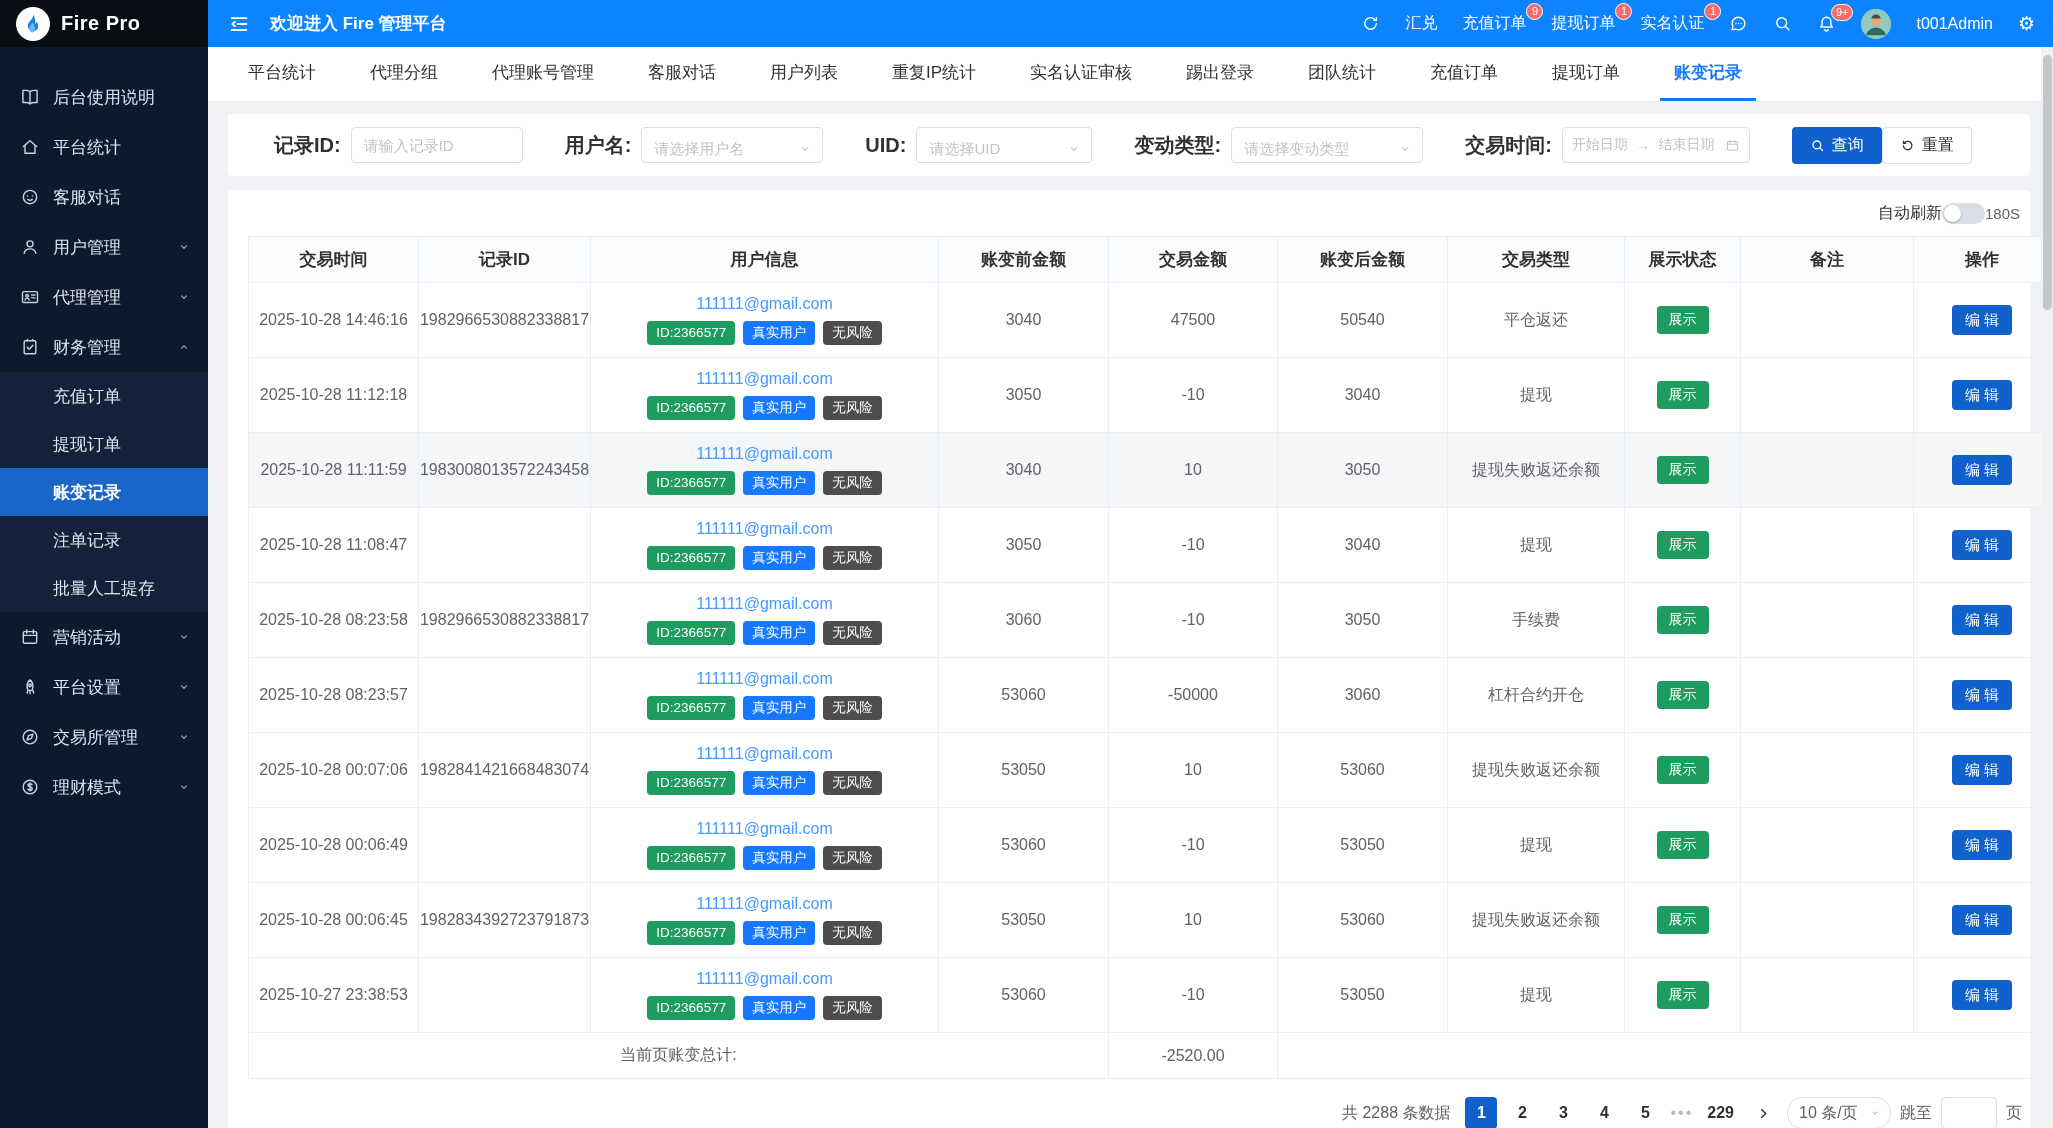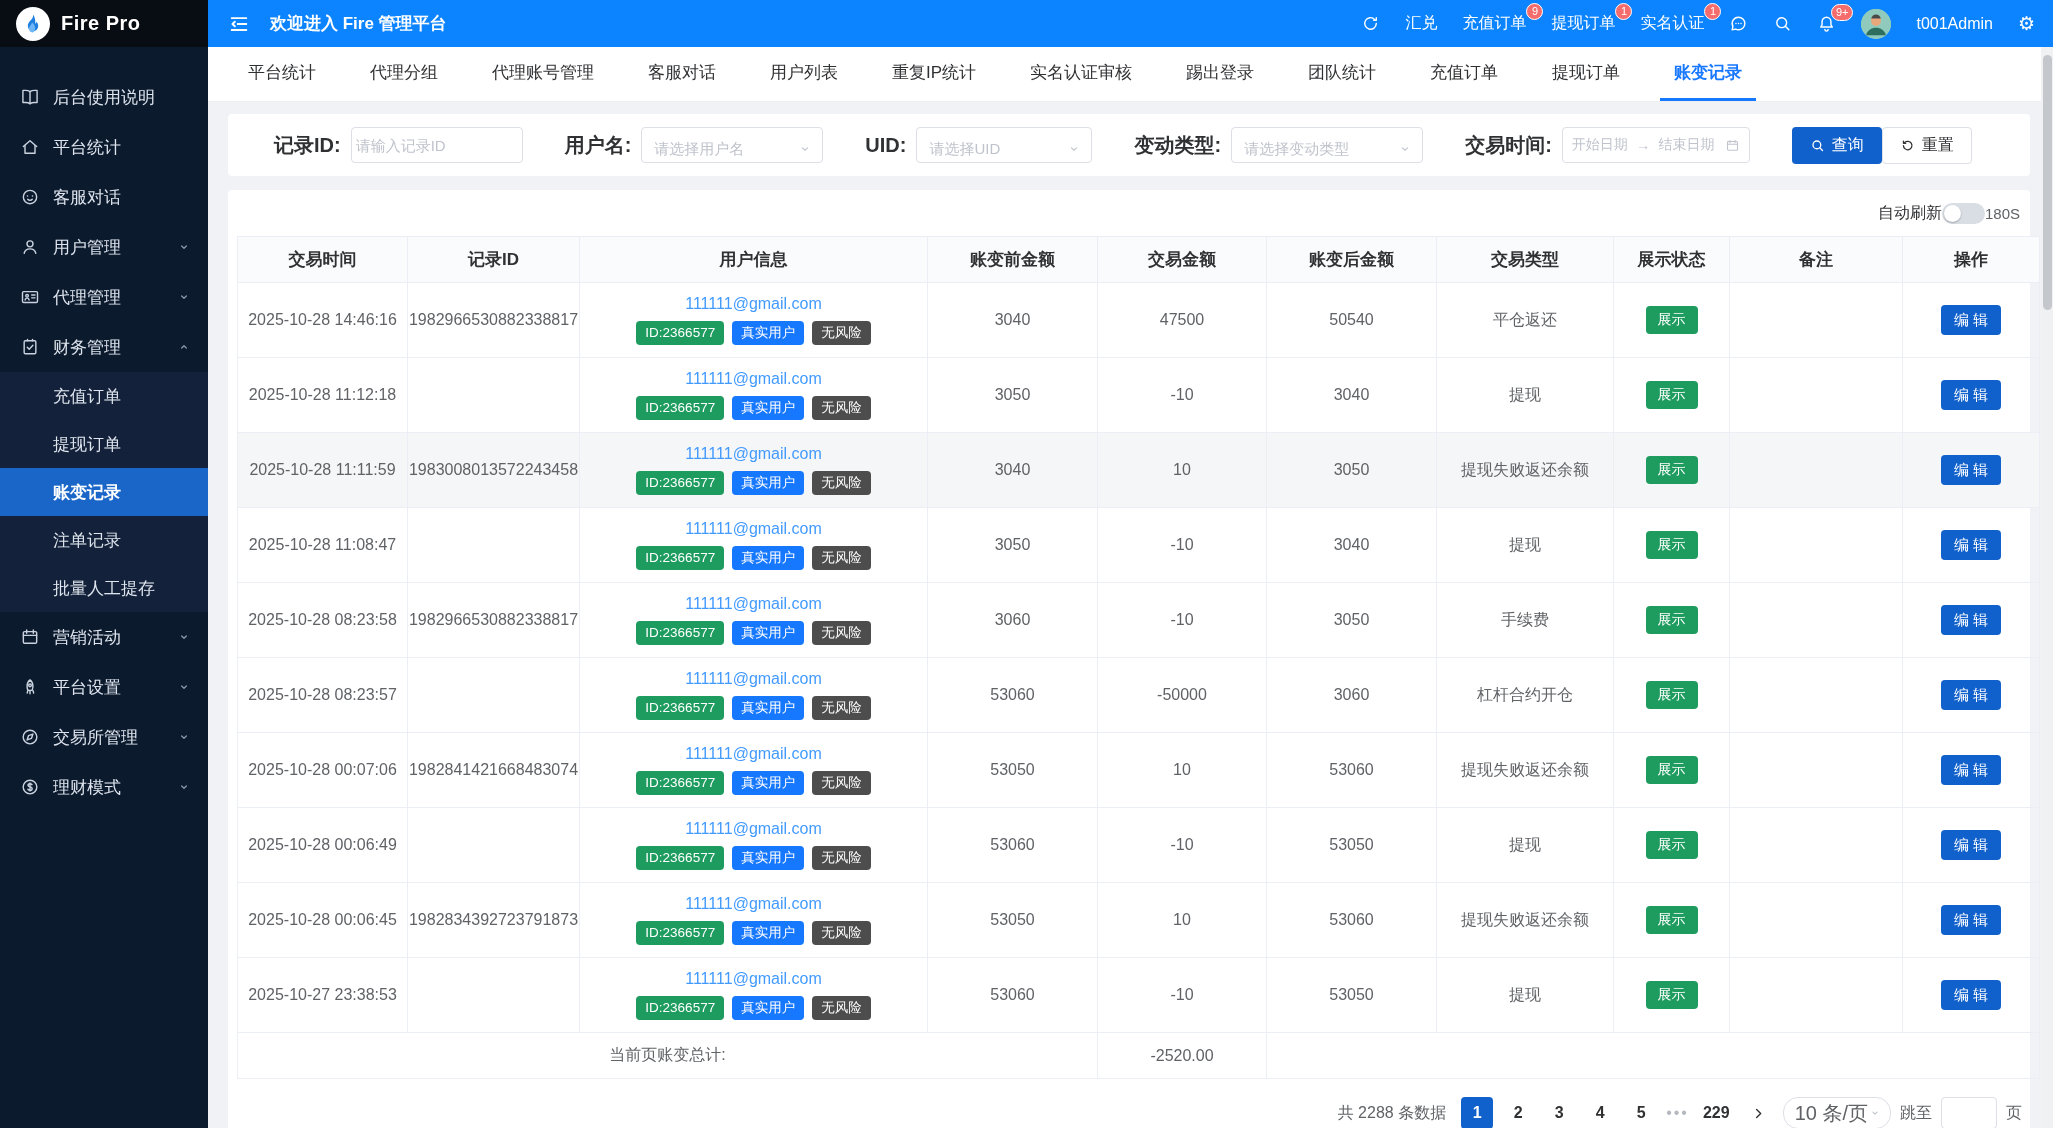--- a/index.html
+++ b/index.html
@@ -34,38 +34,38 @@
   
   .tabbar{height:55px;background:#fff;display:flex;align-items:stretch;padding-left:26px;border-bottom:1px solid #eceef2;flex:none}
   .tab{display:flex;align-items:center;padding:0 14px;margin-right:26px;font-size:17px;color:#303133;cursor:pointer;border-bottom:3px solid transparent;white-space:nowrap}
   .tab.active{color:#1677ff;border-bottom-color:#1677ff;font-weight:600}
 
   
   .content{flex:1;padding:12px 23px 0 20px;display:flex;flex-direction:column;min-height:0}
   .filter-card{background:#fff;border-radius:4px;height:62px;display:flex;align-items:center;gap:42px;padding-left:46px;flex:none}
   .f-group{display:flex;align-items:center;white-space:nowrap}
   .f-label{font-size:20px;color:#303133;font-weight:600;margin-right:10px}
-  .f-input{height:36px;border:1px solid #dcdfe6;border-radius:4px;padding:0 4px;font-size:15px;color:#606266;outline:none;font-family:inherit}
+  .f-input{height:36px;border:1px solid #dcdfe6;border-radius:4px;padding:0 12px;font-size:15px;color:#606266;outline:none;font-family:inherit}
   .f-input::placeholder{color:#bfc3cc}
   .f-select{height:36px;border:1px solid #dcdfe6;border-radius:4px;padding:8px 10px 0 12px;font-size:15px;color:#bfc3cc;display:flex;align-items:center;justify-content:space-between;cursor:pointer;background:#fff}
   .f-select .sel-chev{color:#c0c4cc;display:flex;margin-left:8px}
   .daterange{height:36px;width:188px;border:1px solid #dcdfe6;border-radius:4px;display:flex;align-items:center;justify-content:space-between;padding:0 9px;font-size:14px;color:#bfc3cc;cursor:pointer;white-space:nowrap}
   .dr-arrow{color:#c0c4cc;margin:0 4px}
   .btn{height:37px;border-radius:4px;display:inline-flex;align-items:center;justify-content:center;gap:7px;font-size:16px;cursor:pointer;border:1px solid transparent;padding:0 17px;white-space:nowrap}
   .btn-primary{background:#1161cc;color:#fff}
   .btn-plain{background:#fff;color:#303133;border-color:#dcdfe6}
 
   
   .table-card{background:#fff;border-radius:4px;margin-top:14px;flex:1;padding:0 0 10px 5px;display:flex;flex-direction:column}
   .refresh-row{display:flex;justify-content:flex-end;align-items:center;padding:13px 10px 12px 0;font-size:16px;color:#303133}
   .toggle{width:43px;height:21px;border-radius:11px;background:#d9dde4;position:relative;cursor:pointer;flex:none}
   .toggle::after{content:"";position:absolute;left:2px;top:2px;width:17px;height:17px;border-radius:50%;background:#fff;box-shadow:0 1px 2px rgba(0,0,0,.25)}
   .refresh-row .interval{color:#606266;font-size:15px}
 
-  table.grid{border-collapse:collapse;table-layout:fixed;width:1802px;margin-left:4px}
+  table.grid{border-collapse:collapse;table-layout:fixed;width:1802px;margin-left:15px}
   .grid th,.grid td{border:1px solid #ebeef5;text-align:center;vertical-align:middle;overflow:hidden}
   .grid th{height:46px;font-size:17px;color:#303133;font-weight:bold;background:#fafbfc}
   .grid td{height:75px;font-size:16px;color:#606266}
   .grid tr.hl td{background:#f5f6f8}
   .cell-user{display:flex;flex-direction:column;align-items:center;gap:8px}
   .email{color:#429aff;font-size:16px;cursor:pointer}
   .badges{display:flex;gap:8px}
   .bdg{color:#fff;font-size:13.5px;border-radius:4px;padding:4px 9px;line-height:1.15;cursor:pointer;white-space:nowrap}
   .bdg-id{background:#1e9c5f}
   .bdg-real{background:#1677ff}
@@ -76,21 +76,21 @@
   .edit-btn{display:inline-block;background:#1161cc;color:#fff;font-size:15px;border-radius:4px;padding:7px 13px;line-height:1.1;cursor:pointer;border:none;font-family:inherit}
   .grid tr.sumrow td{height:46px;font-size:16px;color:#606266}
 
   
   .pager{display:flex;justify-content:flex-end;align-items:center;gap:9px;padding:18px 8px 6px 0;font-size:16px;color:#606266}
   .pg-total{margin-right:6px;white-space:nowrap}
   .pg-num{min-width:32px;height:32px;border-radius:4px;display:flex;align-items:center;justify-content:center;cursor:pointer;color:#303133;font-weight:600;padding:0 5px}
   .pg-num.active{background:#1161cc;color:#fff}
   .pg-dots{color:#b4b8bf;letter-spacing:2px;cursor:pointer}
   .pg-next{width:30px;height:32px;display:flex;align-items:center;justify-content:center;cursor:pointer;color:#303133}
-  .pg-size{height:32px;min-width:104px;border:1px solid #dcdfe6;border-radius:15px;display:flex;align-items:center;justify-content:space-between;padding:0 8px 0 11px;font-size:20px;color:#606266;cursor:pointer}
+  .pg-size{height:32px;min-width:104px;border:1px solid #dcdfe6;border-radius:15px;display:flex;align-items:center;justify-content:space-between;padding:0 8px 0 11px;font-size:16px;color:#606266;cursor:pointer}
   .pg-size .sel-chev{color:#c0c4cc;display:flex}
   .pg-jump{white-space:nowrap}
   .pg-jump-input{width:56px;height:32px;border:1px solid #dcdfe6;border-radius:4px;outline:none;padding:0 8px;font-size:15px;font-family:inherit}
 
   
   .vscroll{position:absolute;right:0;top:47px;bottom:0;width:12px;background:#f0f1f3;z-index:9}
   .vthumb{position:absolute;top:8px;left:1.5px;width:9px;height:255px;border-radius:5px;background:#c4c7cc}
   .icon-svg{display:block}
 </style>
 </head>

